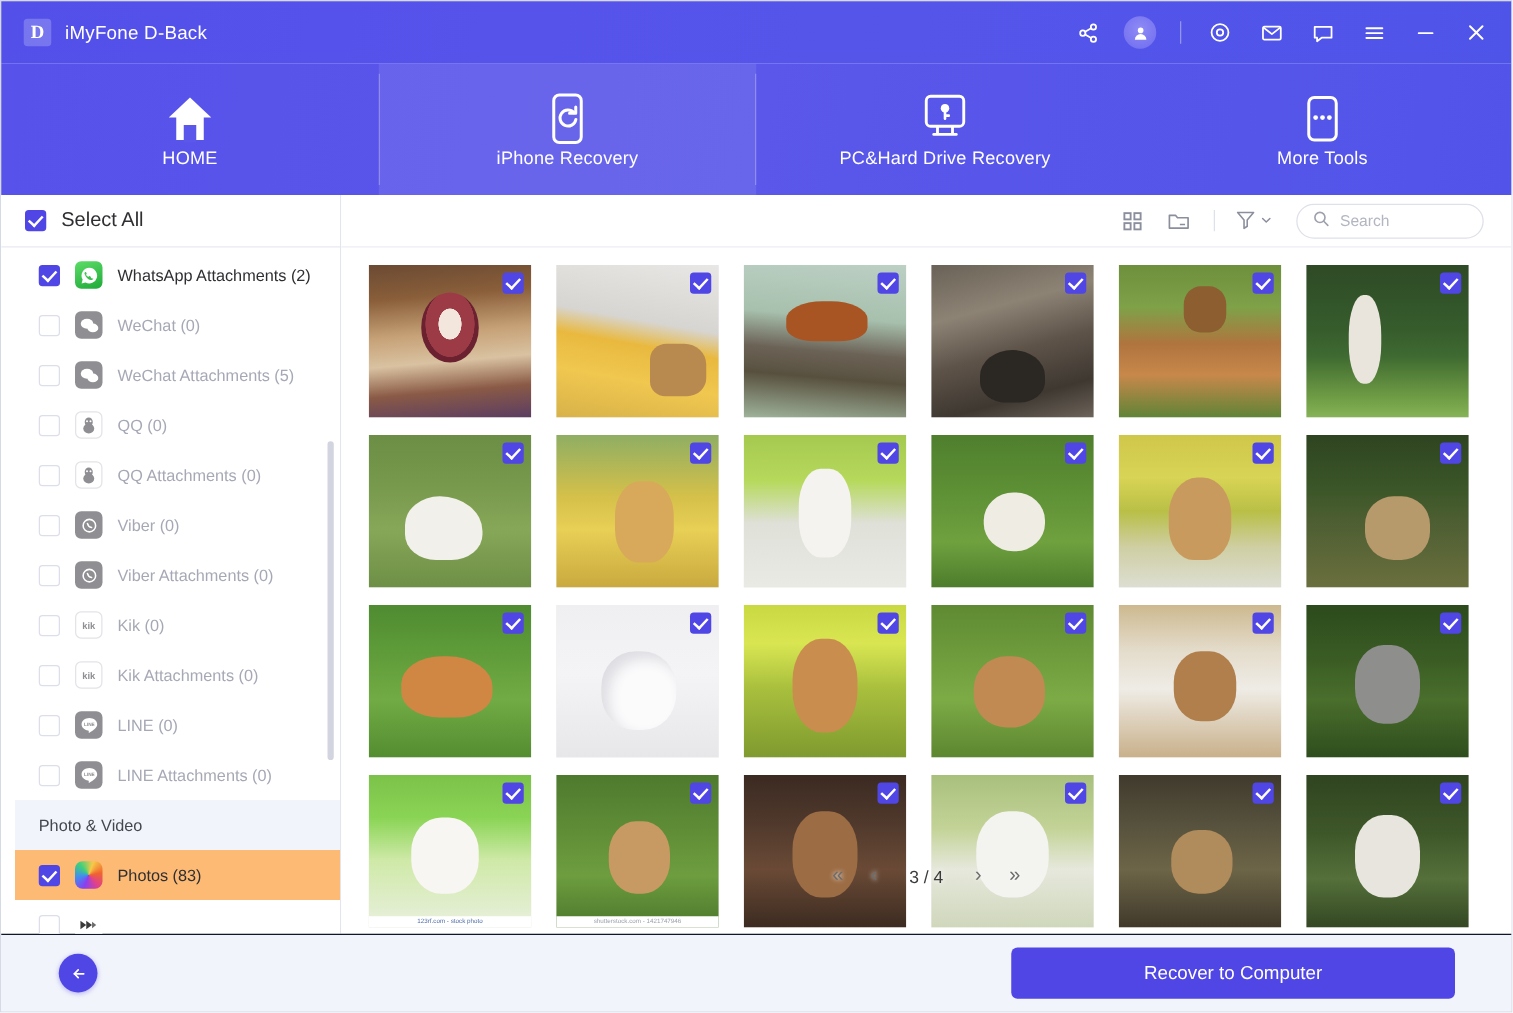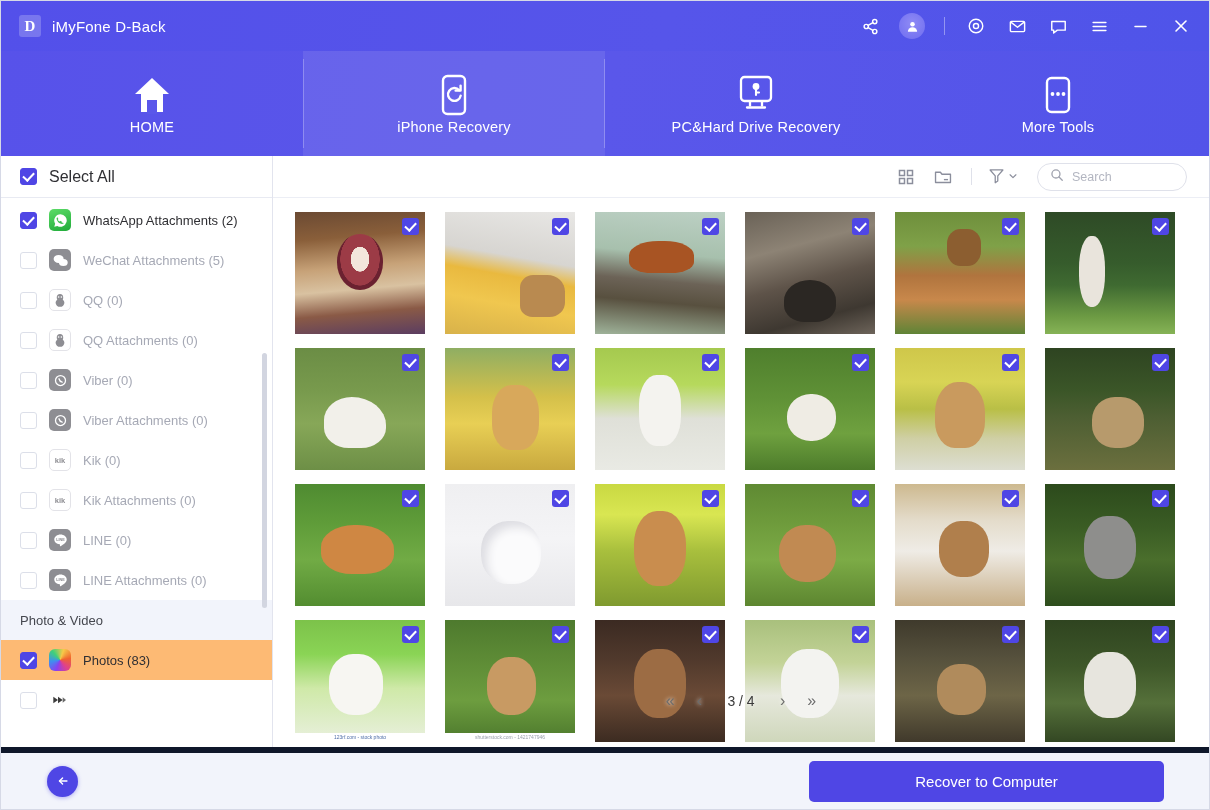--- a/index.html
+++ b/index.html
@@ -120,20 +120,21 @@
     border: solid #fff; border-width: 0 2px 2px 0;
     transform: rotate(43deg) translate(-0.5px, -1px);
   }
   .cbox.disabled { border-color: #dcdfe9; cursor: default; }
 
   .side-list {
     flex: 1 1 auto;
     overflow: hidden;
     position: relative;
     padding-top: 2px;
+    padding-left: 11px;
   }
   .side-item {
     height: 40px;
     display: flex; align-items: center;
     gap: 12px;
     padding-left: 19px; padding-right: 10px;
     cursor: pointer;
   }
   .side-item.selected { background: #fdba74; }
   .side-ico {
@@ -253,21 +254,21 @@
   .pager .pgnum {
     font-size: 14px; color: #3b3b3b;
     text-shadow: 0 0 5px rgba(255,255,255,0.95);
     min-width: 34px; text-align: center;
   }
 
   
   .footer {
     height: 62px; flex: 0 0 62px;
     background: #f2f4fb;
-    border-top: 6px solid #0f172a;
+    border-top: 1px solid #0f172a;
     display: flex; align-items: center;
     padding: 0 45px 0 46px;
   }
   .back-btn {
     width: 31px; height: 31px; border-radius: 50%;
     background: #4f46e5;
     display: flex; align-items: center; justify-content: center;
     color: #fff; cursor: pointer;
     box-shadow: 0 1px 4px rgba(79,70,229,0.4);
   }
@@ -461,20 +462,30 @@
         <div class="side-item on">
           <div class="cbox checked"></div>
           <div class="side-ico wa">
             <svg width="15" height="15" viewBox="0 0 24 24" fill="#fff">
                 <path d="M12 2a10 10 0 0 0-8.6 15.1L2 22l5-1.3A10 10 0 1 0 12 2zm5.2 14c-.3.8-1.6 1.5-2.3 1.5-.6.1-1.3.1-2.1-.2-.5-.1-1.1-.4-1.9-.8-3.3-1.9-4.4-5.3-4.5-5.5-.1-.2-.7-1-.7-1.9 0-.9.5-1.3.6-1.5.2-.2.4-.3.6-.3h.4c.1 0 .3-.1.5.4l.7 1.7c.1.1.1.3 0 .5l-.3.4-.3.3c-.1.1-.2.2-.1.4.1.2.5.9 1.1 1.5.8.7 1.4.9 1.6 1 .2.1.3.1.4-.1l.6-.7c.2-.2.3-.2.5-.1l1.6.8c.2.1.4.2.4.3.1.1.1.6-.2 1.4z"></path>
               </svg>
           </div>
           <div class="side-label">WhatsApp Attachments (2)</div>
         </div>
 
+        <div class="side-item">
+          <div class="cbox disabled"></div>
+          <div class="side-ico wechat">
+            <svg width="15" height="13" viewBox="0 0 24 20" fill="#fff">
+                <ellipse cx="9" cy="7.5" rx="8" ry="6.4"></ellipse>
+                <ellipse cx="16.5" cy="13" rx="7" ry="5.6"></ellipse>
+              </svg>
+          </div>
+          <div class="side-label">WeChat (0)</div>
+        </div>
 
         <div class="side-item">
           <div class="cbox disabled"></div>
           <div class="side-ico wechat">
             <svg width="15" height="13" viewBox="0 0 24 20" fill="#fff">
                 <ellipse cx="9" cy="7.5" rx="8" ry="6.4"></ellipse>
                 <ellipse cx="16.5" cy="13" rx="7" ry="5.6"></ellipse>
               </svg>
           </div>
           <div class="side-label">WeChat Attachments (5)</div>

